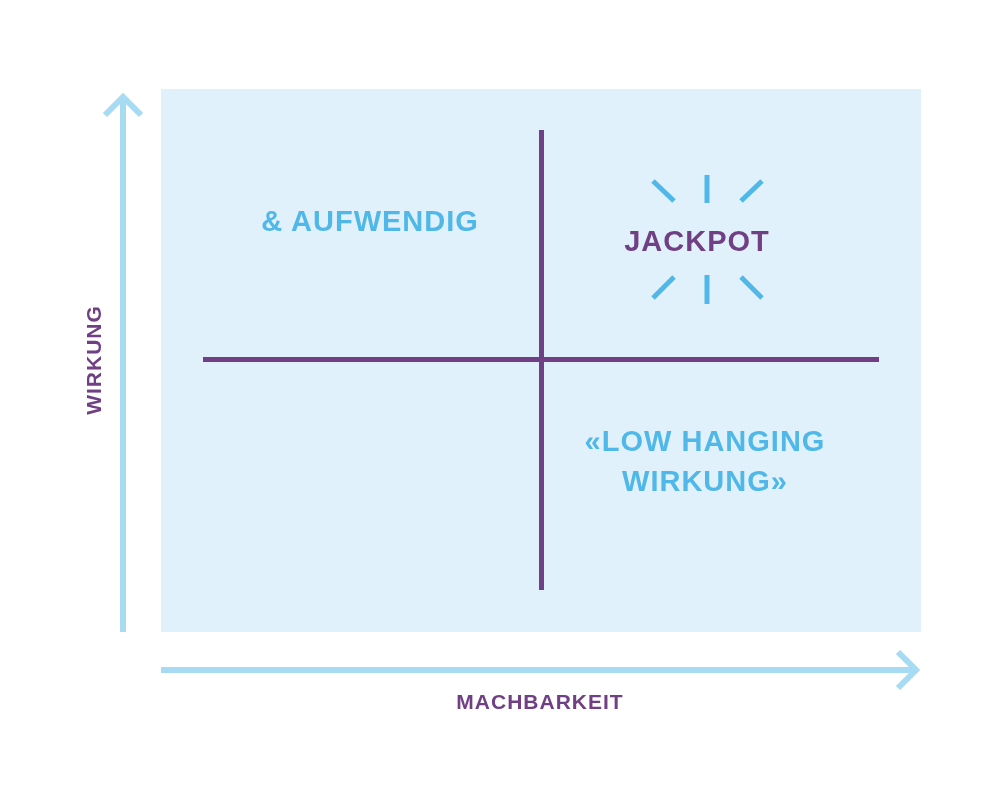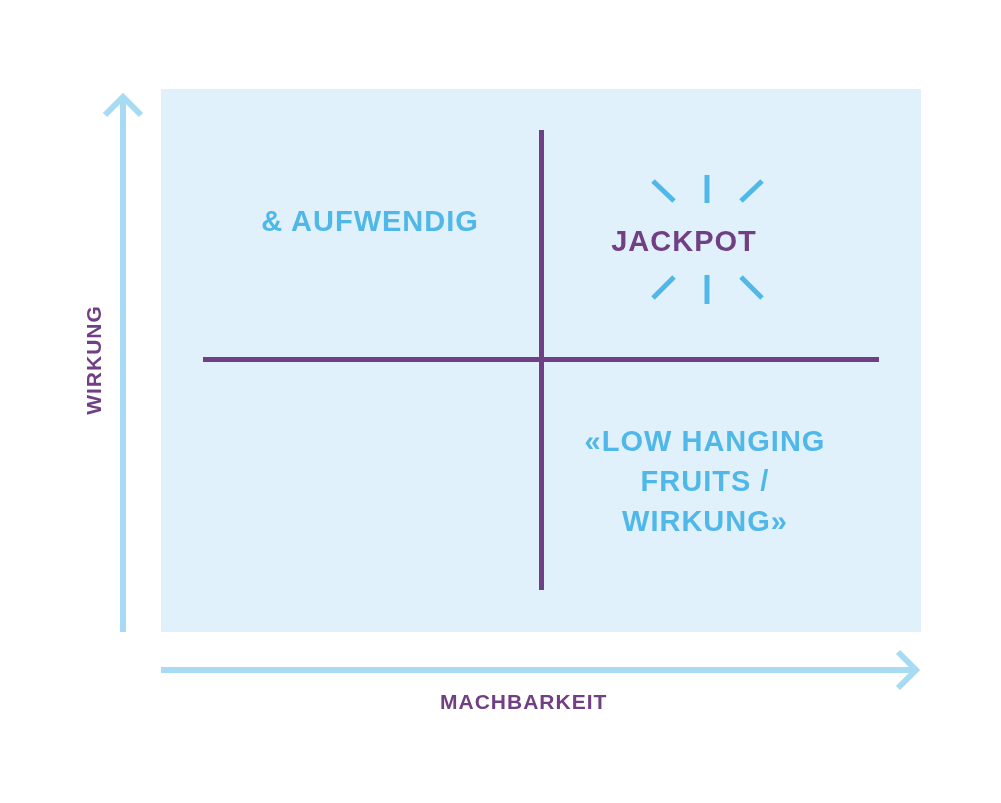--- a/index.html
+++ b/index.html
@@ -38,28 +38,27 @@
   </g>
 </svg>
 
 <div class="divider-v"></div>
 <div class="divider-h"></div>
 
 <div class="label blue" style="left:230px; top:201px; width:280px;">
   <div>&amp; AUFWENDIG</div>
 </div>
 
-<div class="label purple" style="left:574px; top:221px; width:220px;">
+<div class="label purple" style="left:587px; top:221px; width:220px;">
   <div>JACKPOT</div>
 </div>
 
 <div class="label blue" style="left:270px; top:441px; width:200px;">
 </div>
 
 <div class="label blue" style="left:560px; top:421px; width:290px;">
   <div>«LOW HANGING</div>
-  <div>FRUITS /</div>
   <div>WIRKUNG»</div>
 </div>
 
 <div class="axis-label" style="left:94px; top:360px; font-size:21px; transform: translate(-50%,-50%) rotate(-90deg); white-space:nowrap;">WIRKUNG</div>
 
-<div class="axis-label" style="left:440px; top:690px; width:200px; text-align:left; font-size:21px;">MACHBARKEIT</div>
+<div class="axis-label" style="left:440px; top:690px; width:200px; text-align:center; font-size:21px;">MACHBARKEIT</div>
 
 </body></html>

